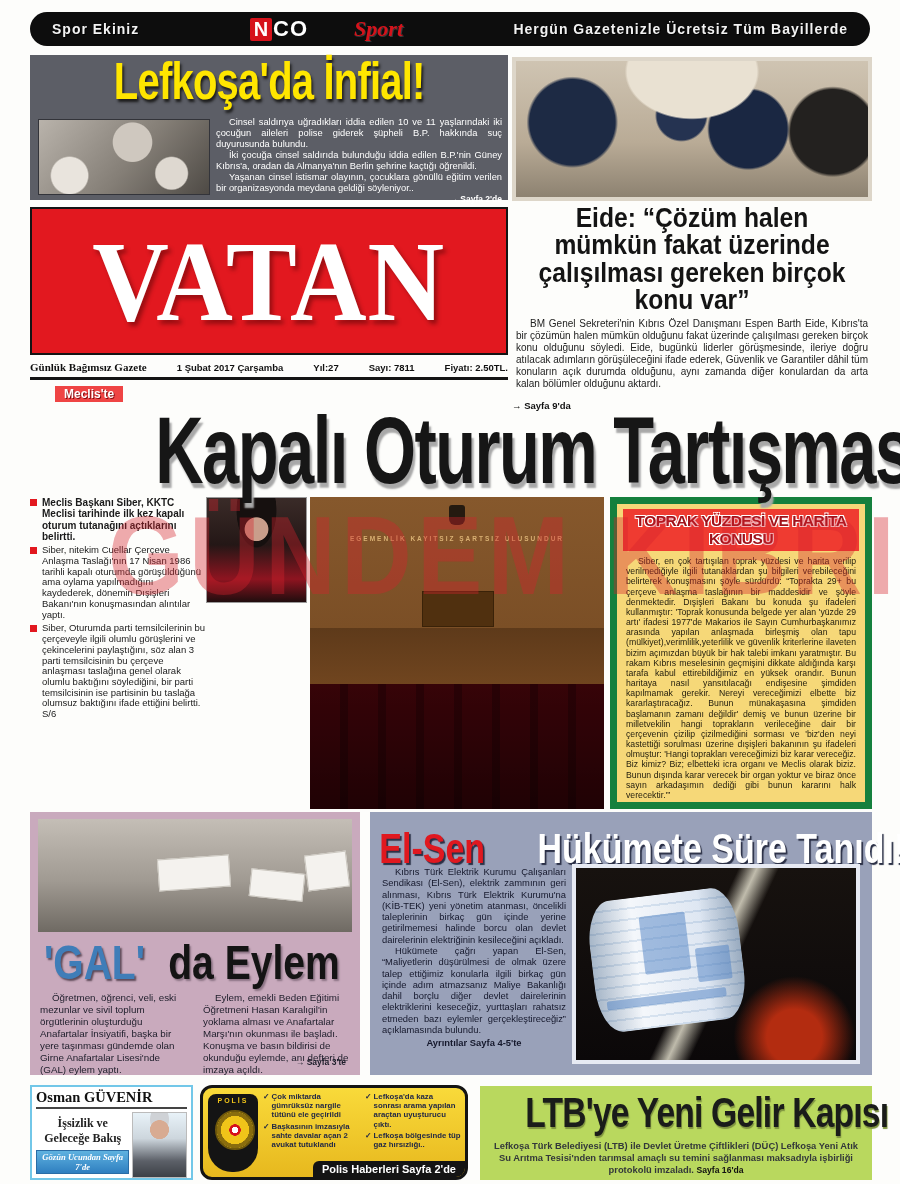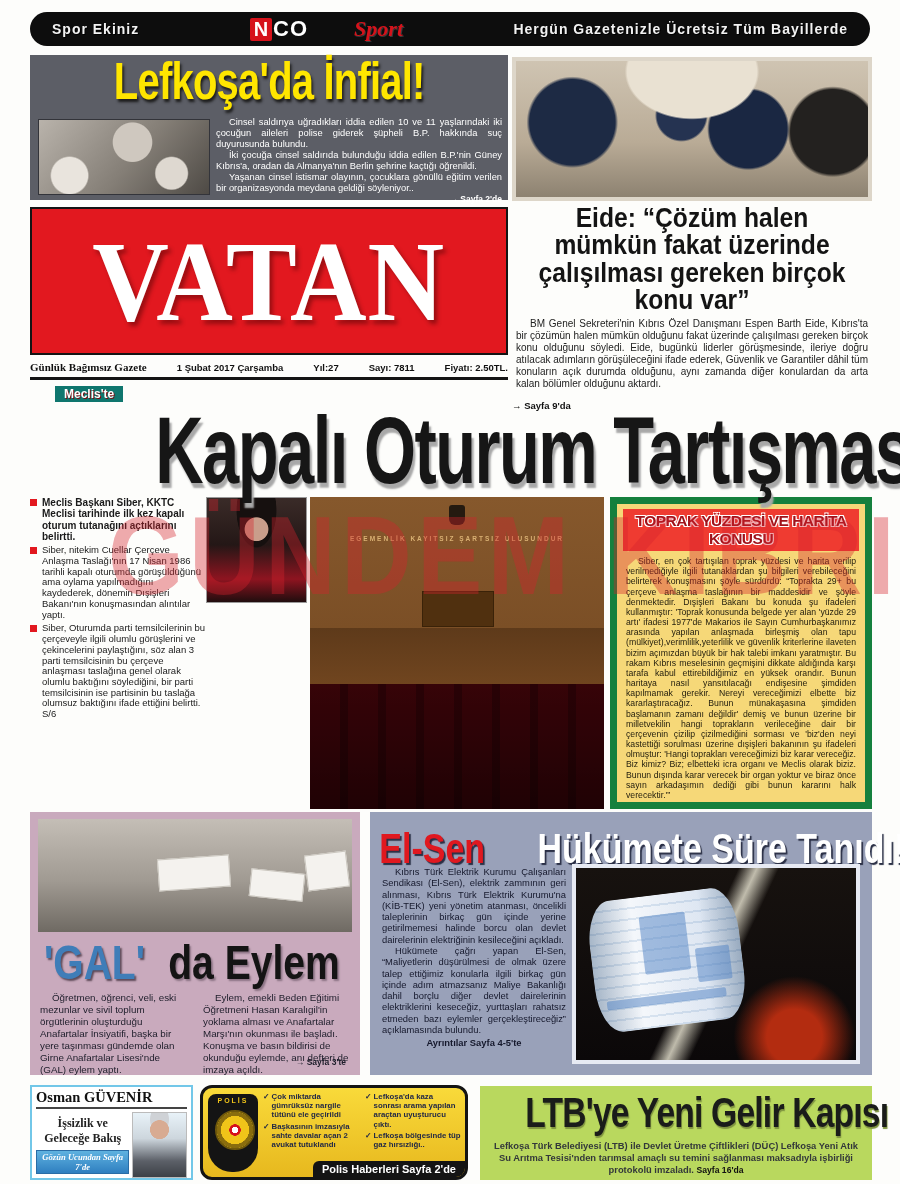--- a/index.html
+++ b/index.html
@@ -50,21 +50,21 @@
   
   .masthead{position:absolute;left:30px;top:207px;width:478px;height:148px;background:#e2181f;
         border:2px solid #141414;box-sizing:border-box;display:flex;align-items:center;justify-content:center;}
   .masthead span{font-family:"Liberation Serif",serif;font-weight:bold;font-size:102px;color:#fff;
         transform:scale(1.04,1.12);letter-spacing:1px;text-shadow:3px 3px 4px rgba(60,0,0,.45);}
   .dateline{position:absolute;left:30px;top:359px;width:478px;height:16px;display:flex;
         align-items:center;justify-content:space-between;border-bottom:3px solid #141414;padding-bottom:2px;}
   .dateline .tg{font-family:"Liberation Serif",serif;font-weight:bold;font-size:11px;}
   .dateline .it{font-size:9.5px;font-weight:bold;}
   
-  .kicker{position:absolute;left:55px;top:386px;background:#0f766e;color:#fff;font-weight:bold;
+  .kicker{position:absolute;left:55px;top:386px;background:#ef4444;color:#fff;font-weight:bold;
         font-size:12px;padding:1px 9px;z-index:4;text-shadow:1px 1px 0 #7d0a0e;}
   .mainhl{position:absolute;left:30px;top:396px;width:840px;text-align:center;z-index:3;}
   .mainhl span{display:inline-block;font-size:88px;font-weight:900;letter-spacing:-2px;color:#161616;
         transform:scale(.76,1.08);transform-origin:center top;white-space:nowrap;
         text-shadow:3px 4px 2px #a8a8a8;}
   
   .bullets{position:absolute;left:30px;top:497px;width:176px;height:312px;overflow:hidden;}
   .bullets .b{position:relative;padding-left:12px;font-size:9.5px;line-height:1.13;color:#1a1a1a;
         margin-bottom:3px;text-align:left;}
   .bullets .b::before{content:"";position:absolute;left:0;top:2px;width:7px;height:7px;background:#e2181f;}

